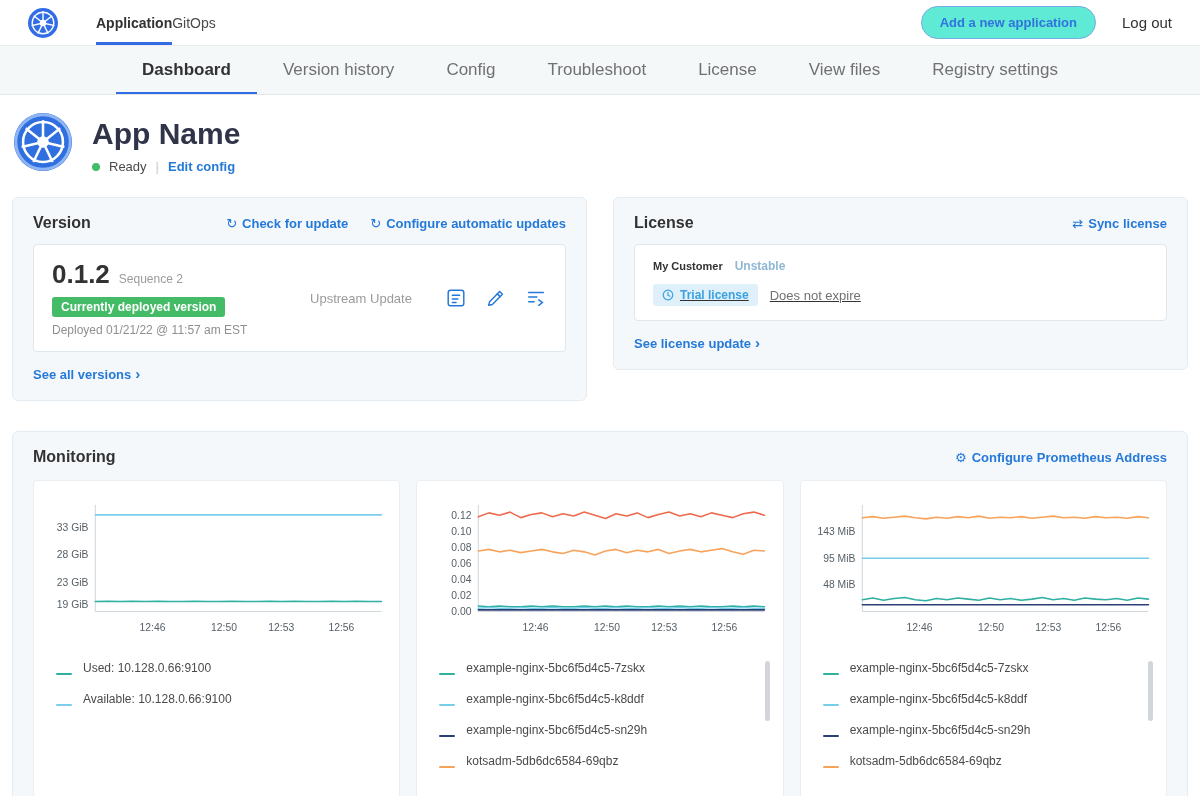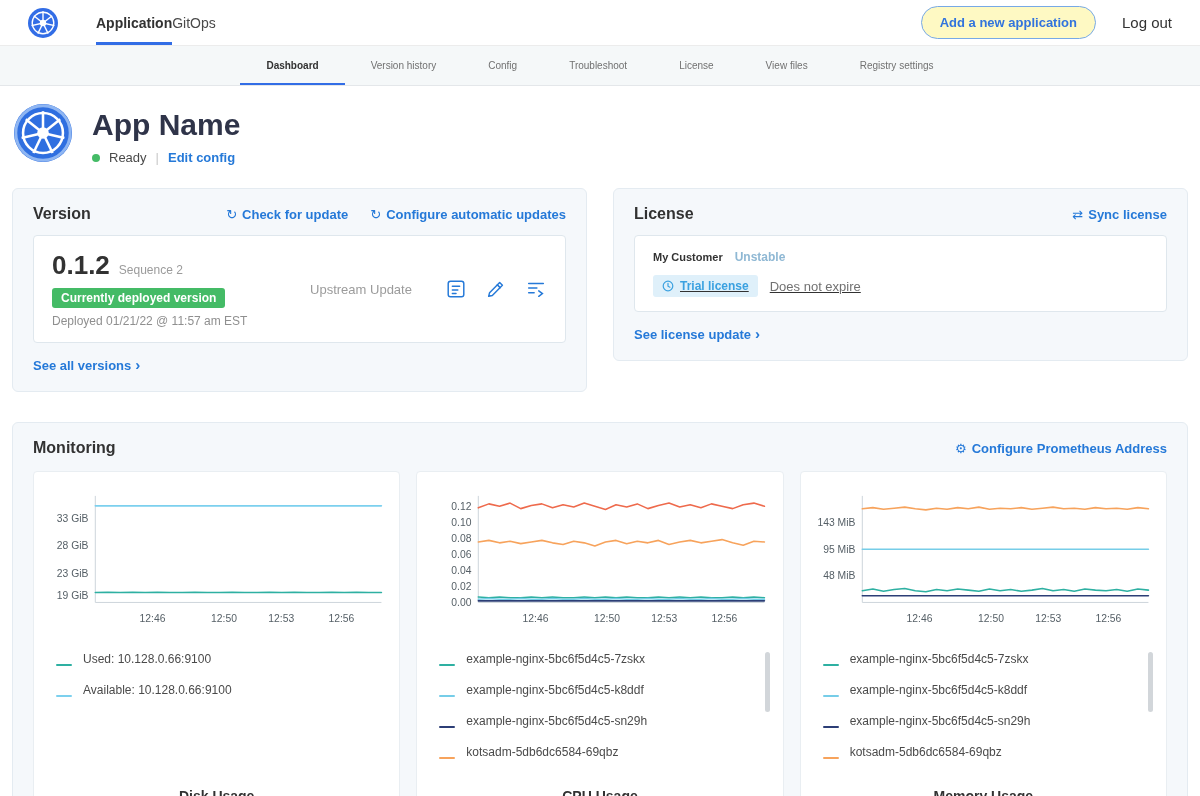--- a/index.html
+++ b/index.html
@@ -17,27 +17,27 @@
        font-family:"Liberation Sans","DejaVu Sans",sans-serif;}
   .page{width:1200px;min-height:796px;margin:0 auto;background:#fff;}
 
   
   .topnav{display:flex;align-items:stretch;height:46px;padding:0 28px;border-bottom:1px solid #ececec;background:#fff;}
   .logo-wrap{display:flex;align-items:center;margin-right:38px;}
   .nav-tabs{display:flex;}
   .nav-tab{display:flex;align-items:center;font-size:14px;color:#4a4a4a;cursor:pointer;border-bottom:3px solid transparent;padding-top:3px;}
   .nav-tab.active{color:var(--text-dark);font-weight:700;border-bottom-color:var(--k8s-blue);}
   .nav-right{margin-left:auto;display:flex;align-items:center;gap:26px;}
-  .add-app-btn{background:#fef9c3;border:1px solid #77a9e6;color:#3173dd;font-weight:700;font-size:13px;
+  .add-app-btn{background:#5eead4;border:1px solid #77a9e6;color:#3173dd;font-weight:700;font-size:13px;
                padding:8px 18px;border-radius:18px;cursor:pointer;font-family:inherit;}
   .logout{font-size:15px;color:var(--text-dark);cursor:pointer;}
 
   
   .subnav{display:flex;justify-content:center;background:#f5f8f9;border-bottom:1px solid #e4e7ea;}
-  .subnav-tab{padding:14px 26px 12px;font-size:10px;color:var(--text-gray);cursor:pointer;border-bottom:2px solid transparent;}
+  .subnav-tab{padding:14px 26px 12px;font-size:17px;color:var(--text-gray);cursor:pointer;border-bottom:2px solid transparent;}
   .subnav-tab.active{color:var(--text-dark);font-weight:700;border-bottom-color:var(--k8s-blue);}
 
   
   .app-header{display:flex;align-items:flex-start;gap:20px;padding:18px 14px 22px;}
   .app-title{font-size:30px;font-weight:700;margin:4px 0 8px;color:#2f3449;}
   .status-row{display:flex;align-items:center;gap:9px;font-size:13px;}
   .status-dot{width:8px;height:8px;border-radius:50%;background:var(--green);display:inline-block;}
   .status-text{color:#4a4a4a;}
   .pipe{color:#c9c9c9;}
   .link{color:var(--link);font-weight:700;font-size:13px;cursor:pointer;text-decoration:none;}

